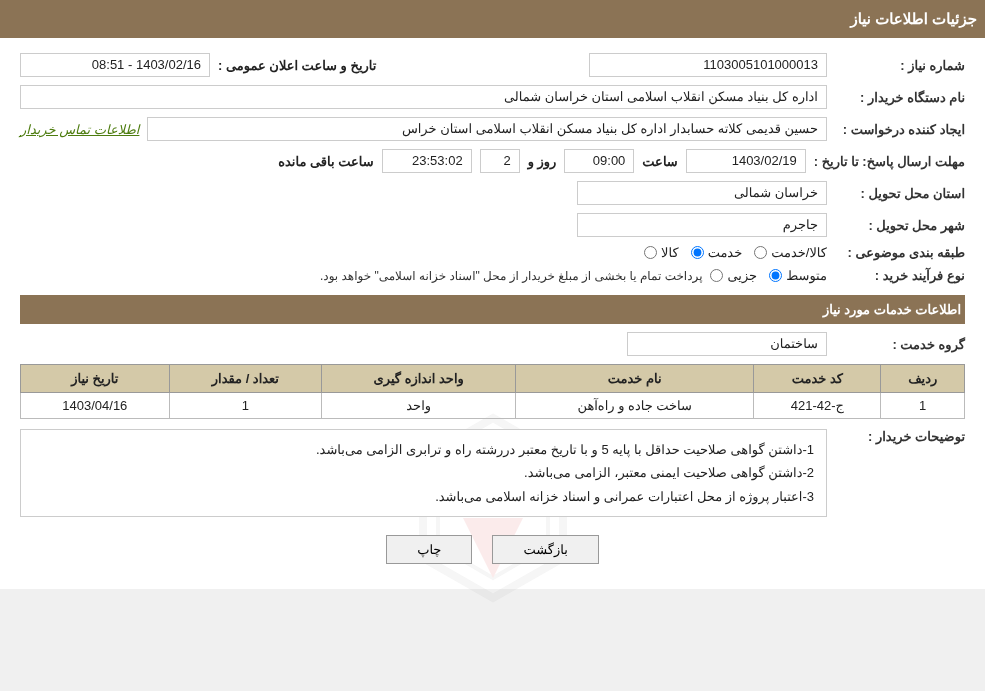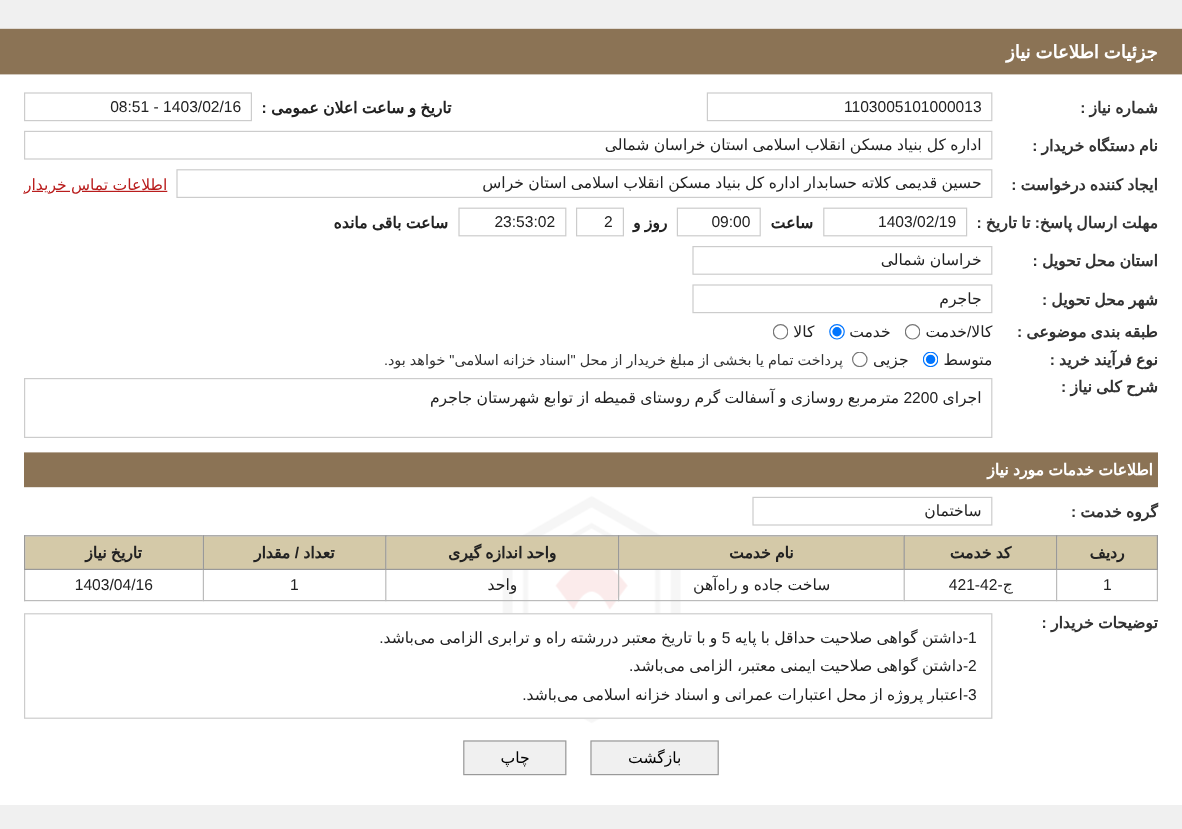--- a/index.html
+++ b/index.html
@@ -12,24 +12,23 @@
     }
     .page-container {
       max-width: 985px;
       margin: 0 auto;
       background: #fff;
     }
     .header-bar {
       background: #8B7355;
       color: #fff;
       text-align: right;
-      padding: 10px 20px;
+      padding: 10px 8px;
       font-size: 15px;
       font-weight: bold;
-      margin-top: 24px;
     }
     .content {
       padding: 15px 20px;
     }
     .info-row {
       display: flex;
       align-items: center;
       margin-bottom: 8px;
       gap: 8px;
     }
@@ -42,23 +41,24 @@
     }
     .value-box {
       border: 1px solid #ccc;
       background: #fff;
       padding: 3px 8px;
       min-height: 24px;
       text-align: right;
     }
     .value-box.wide { flex: 1; padding-left: 12px; }
     .link-text {
-      color: #b91c1c;
+      color: #4d7c0f;
       text-decoration: underline;
       cursor: pointer;
+      font-style: italic;
     }
     .inline-label {
       font-weight: bold;
       white-space: nowrap;
     }
     .section-divider {
       background: #8B7355;
       color: #fff;
       text-align: right;
       padding: 7px 4px;
@@ -230,24 +230,20 @@
           <input type="radio" name="process" style="">
         </div>
         <div class="radio-item">
           <span>متوسط</span>
           <input type="radio" name="process" checked="" style="">
         </div>
       </div>
       <span class="process-text">پرداخت تمام یا بخشی از مبلغ خریدار از محل "اسناد خزانه اسلامی" خواهد بود.</span>
     </div>
 
-    <div class="info-row" style="align-items:flex-start;">
-      <span class="label">شرح کلی نیاز :</span>
-      <div class="description-box">اجرای 2200 مترمربع روسازی و آسفالت گرم روستای قمیطه از توابع شهرستان جاجرم</div>
-    </div>
 
     <div class="section-divider">اطلاعات خدمات مورد نیاز</div>
 
     <div class="service-group-row">
       <span class="label">گروه خدمت :</span>
       <div class="value-box" style="width:200px;">ساختمان</div>
     </div>
 
     <table class="data-table">
       <thead>

